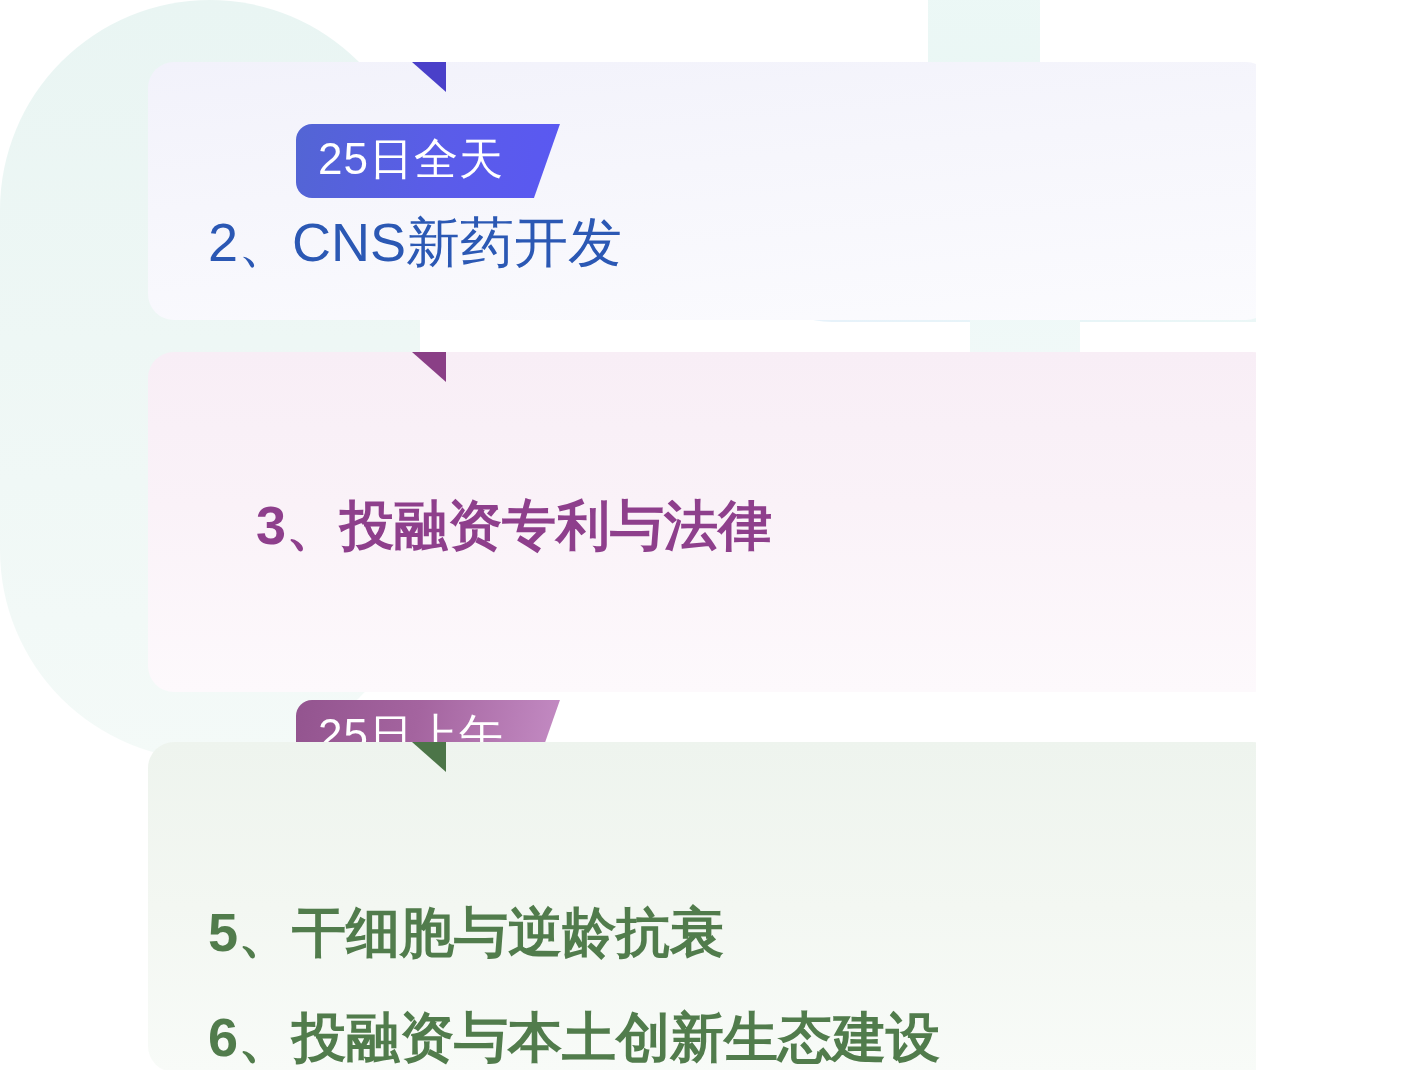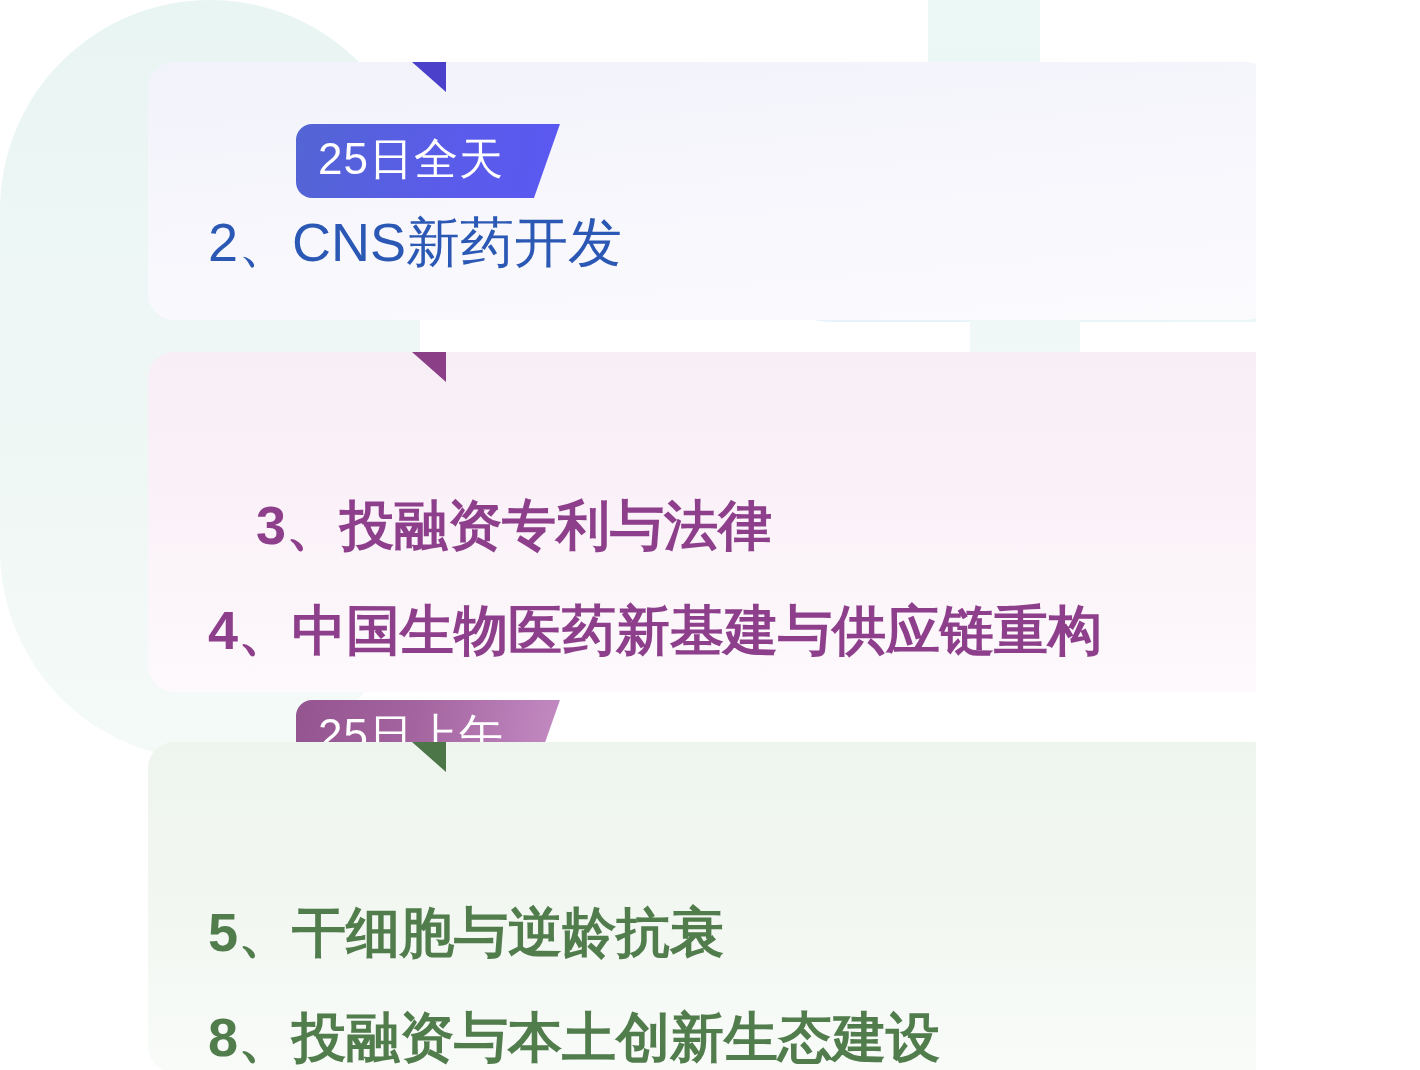--- a/index.html
+++ b/index.html
@@ -165,25 +165,24 @@
   <div class="card card-purple"></div>
 
   <div class="ribbon-wrap rw-purple">
     <div class="badge badge-purple">
       <span class="badge-text">25日上午</span>
     </div>
     <div class="ribbon-fold fold-purple"></div>
   </div>
 
   <div class="session s-purple s2">3、投融资专利与法律</div>
-  <div class="session s-purple s3">4、中国生物医药新基建与供应链重构</div>
 
   <div class="card card-green"></div>
 
   <div class="ribbon-wrap rw-green">
 
     <div class="ribbon-fold fold-green"></div>
   </div>
 
   <div class="session s-green s4">5、干细胞与逆龄抗衰</div>
-  <div class="session s-green s5">8、投融资与本土创新生态建设</div>
+  <div class="session s-green s5">6、投融资与本土创新生态建设</div>
 
 </div>
 
 </body></html>

